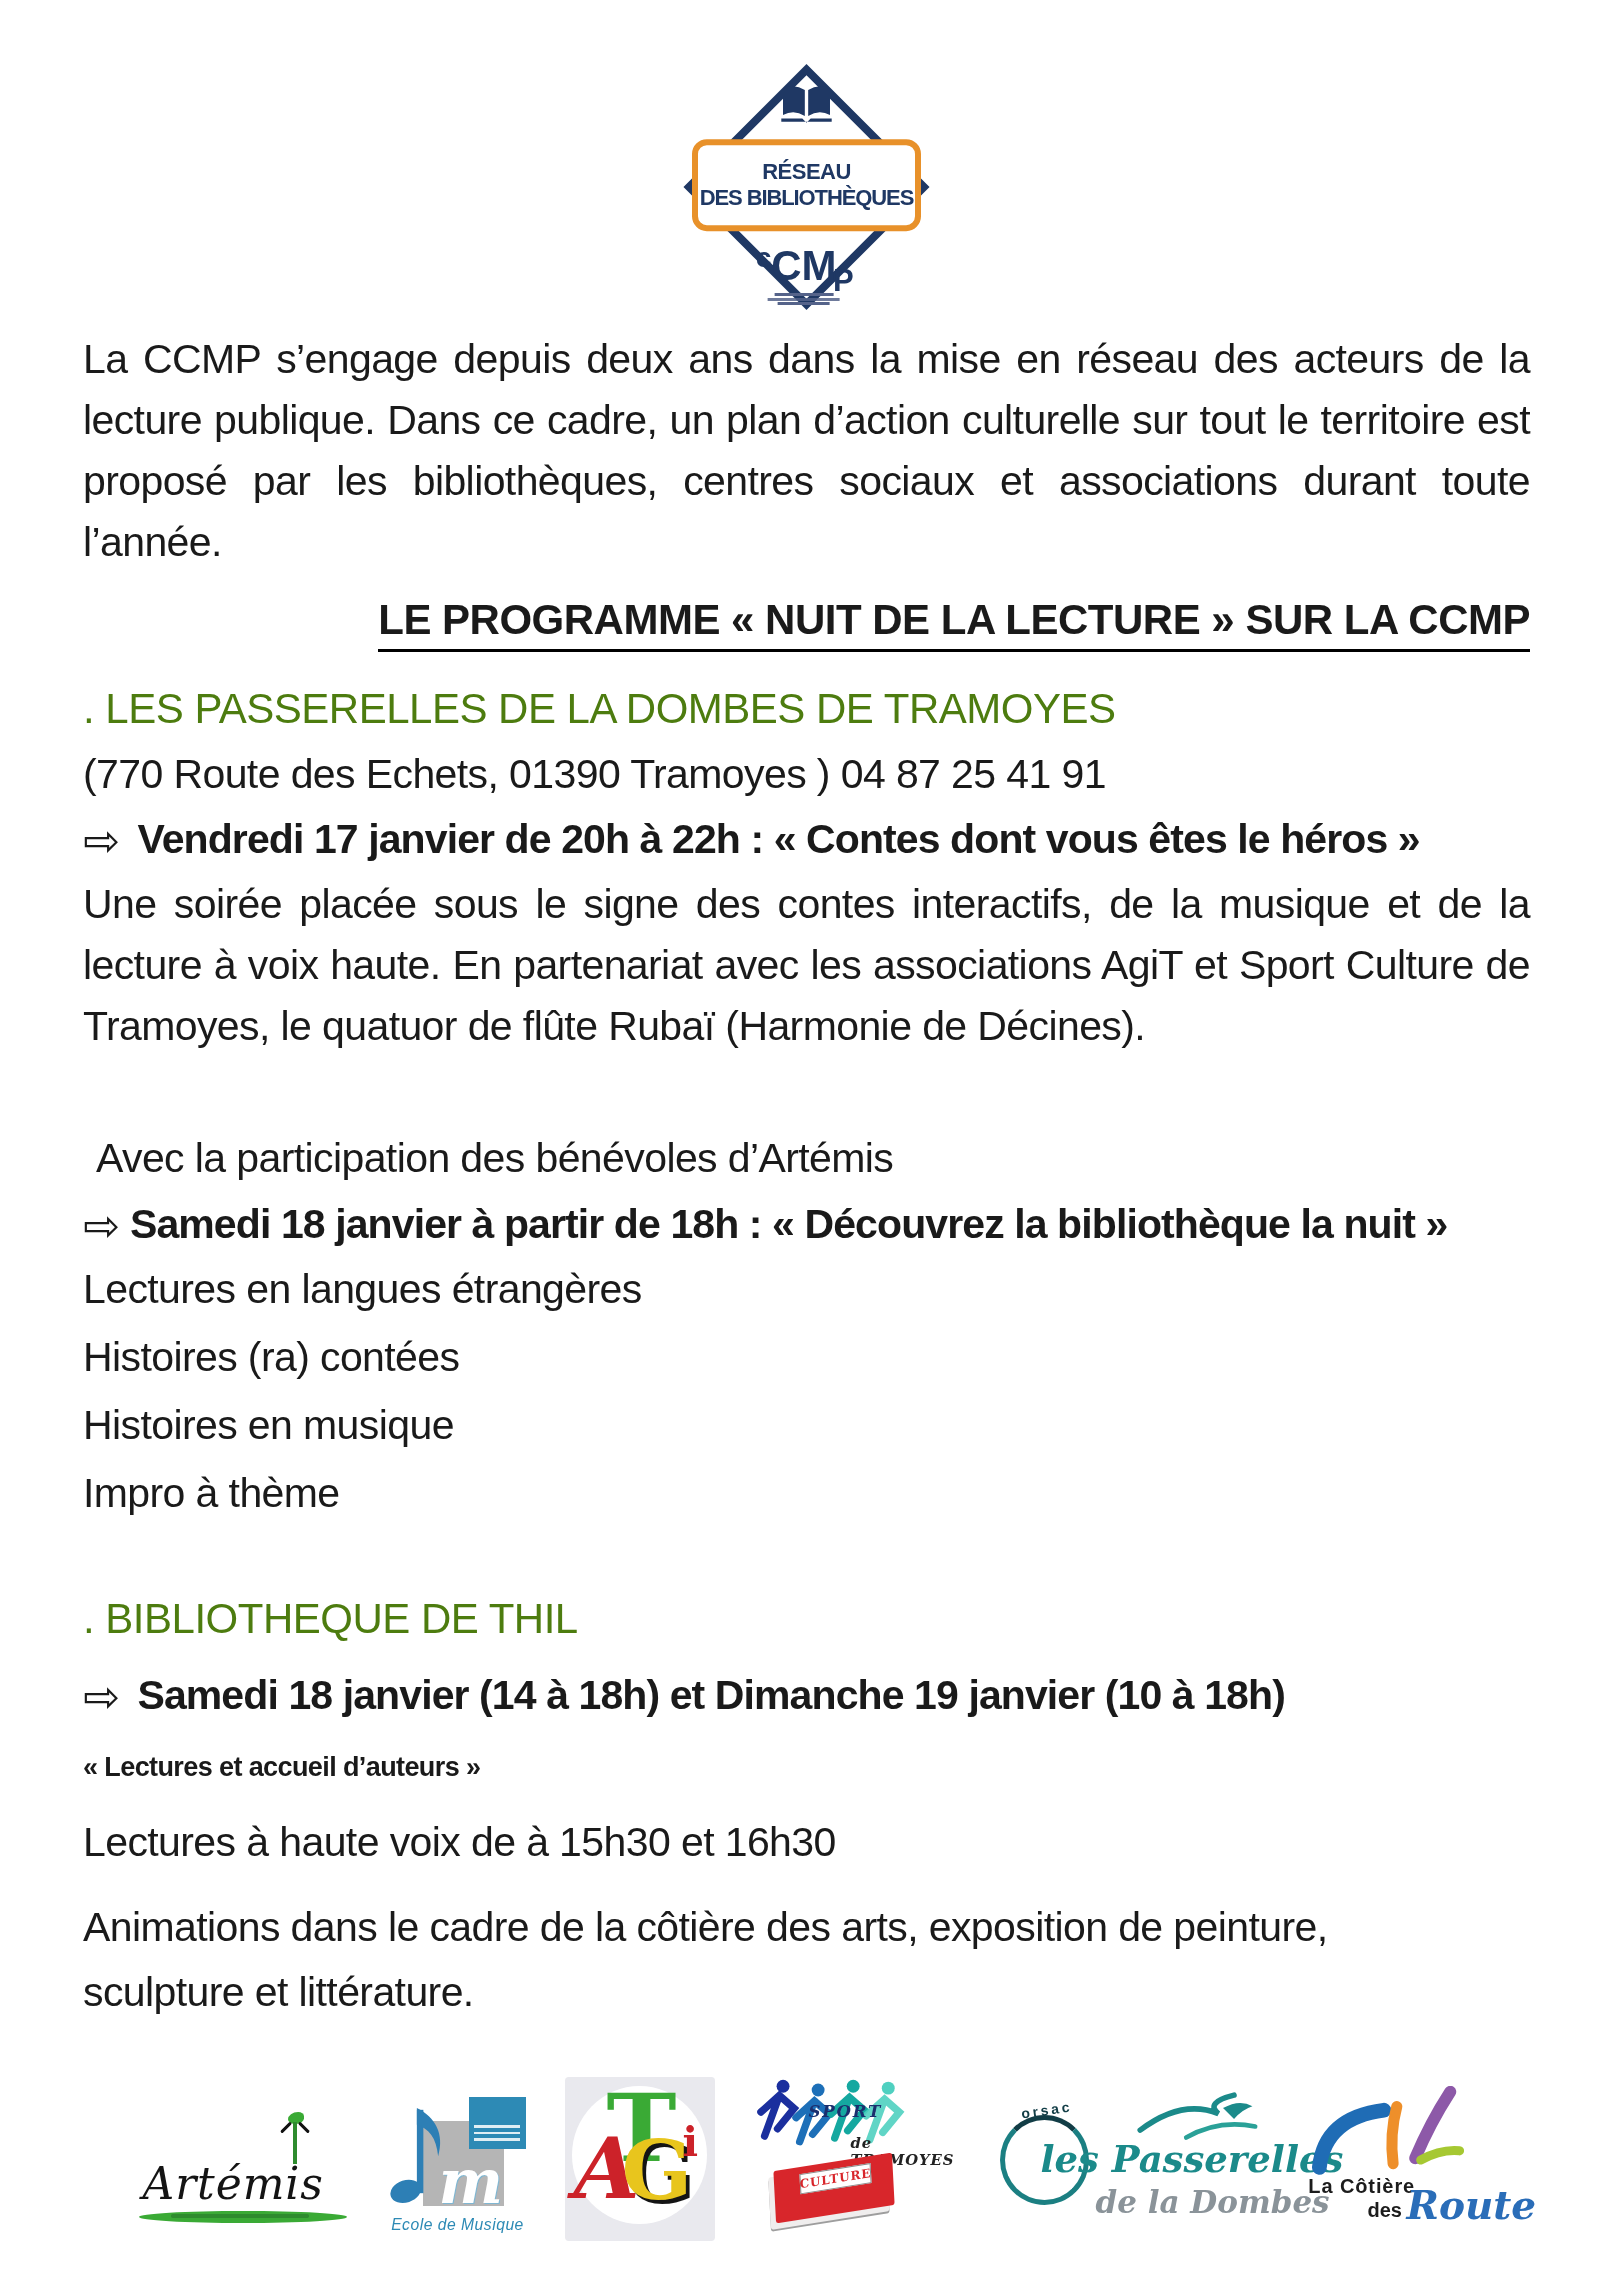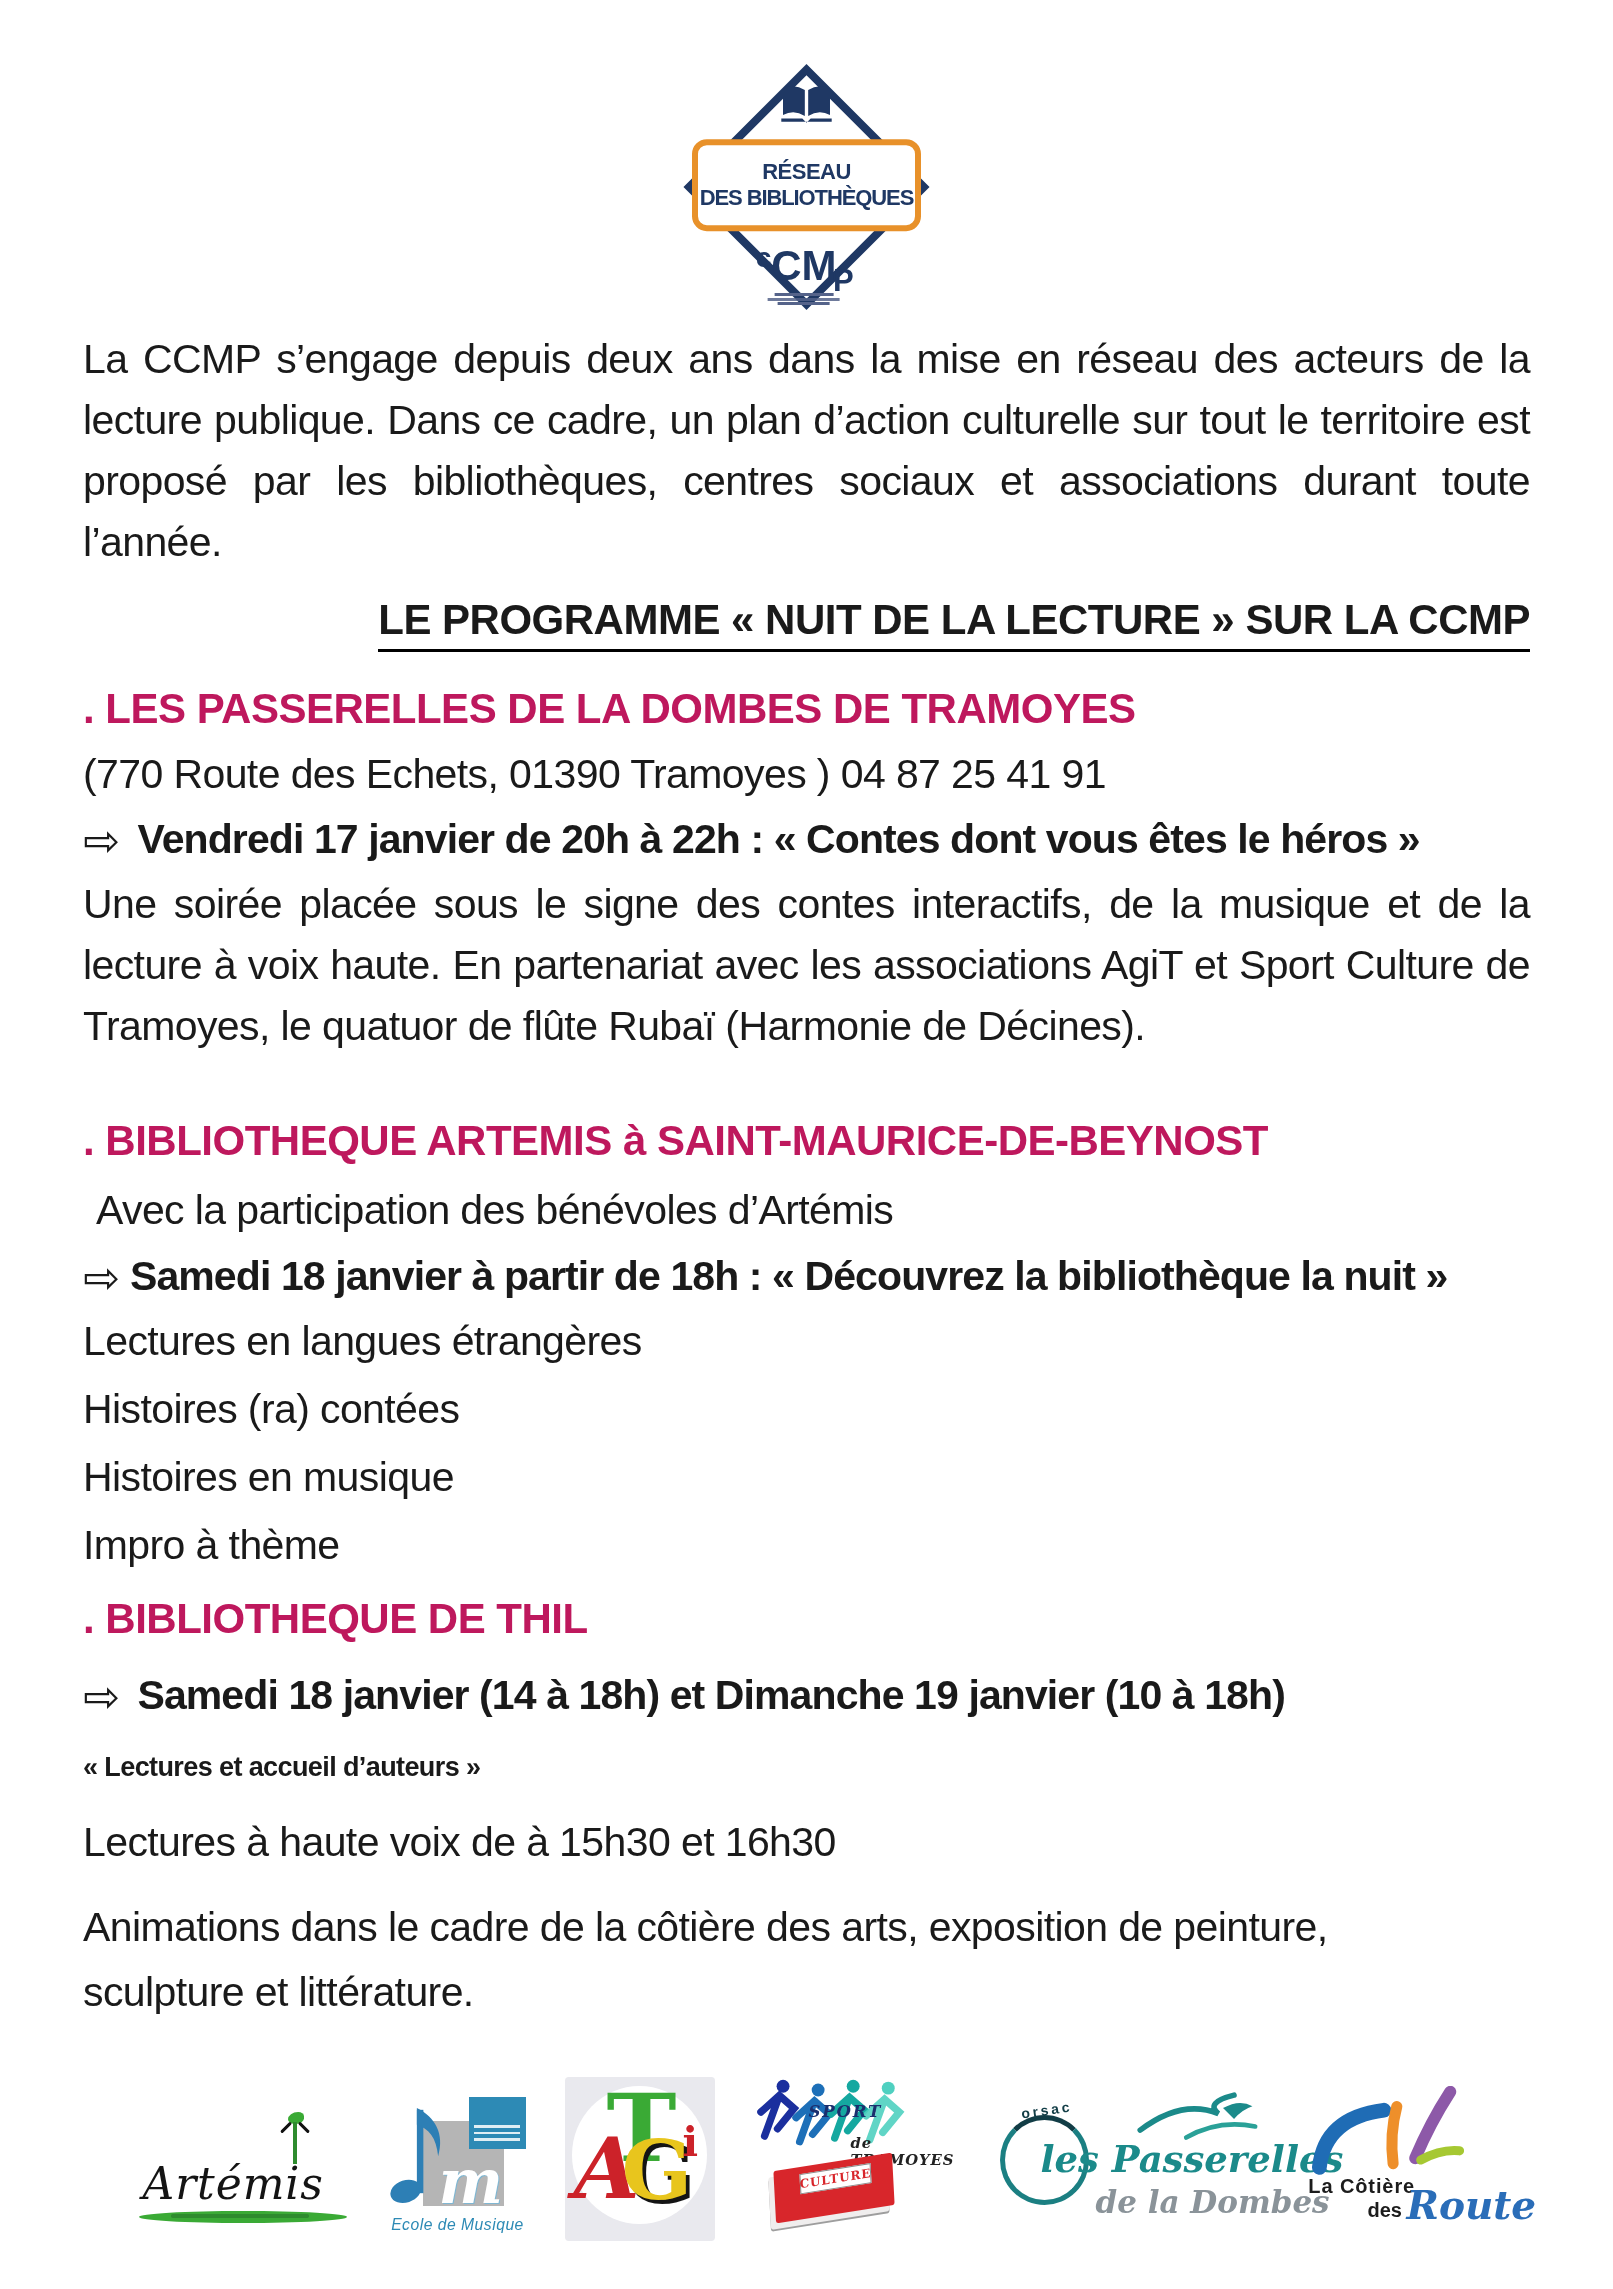--- a/index.html
+++ b/index.html
@@ -33,21 +33,21 @@
   
   .intro { position:absolute; top:329px; left:83px; width:1447px;
            font-size:41px; line-height:61px; letter-spacing:-0.6px; text-align:justify; }
   .main-title { position:absolute; top:596px; left:83px; width:1447px; text-align:right; }
   .main-title span { display:inline-block; font-weight:bold; font-size:42px; letter-spacing:-0.5px;
                      border-bottom:3.7px solid #000; padding-bottom:4.6px; }
 
   .section { position:absolute; left:83px; width:1447px; }
   .sec1 { top:683px; } .sec2 { top:1115px; } .sec3 { top:1593px; }
 
-  .sec-heading { color:#be185d; font-weight:bold; font-size:42px; letter-spacing:-0.5px; line-height:52px; }
+  .sec-heading { color:#4d7c0f; font-weight:normal; font-size:42px; letter-spacing:-0.5px; line-height:52px; }
   .plain-line  { font-size:41px; letter-spacing:-0.6px; line-height:52px; }
   .arrow-line  { display:flex; align-items:center; font-weight:bold; font-size:41px;
                  letter-spacing:-0.9px; line-height:52px; }
   .arrow-glyph { font-family:"DejaVu Sans", sans-serif; font-weight:normal; font-size:44px;
                  line-height:1; margin-right:18.5px; position:relative; top:1.8px; }
   .gap-sm { margin-right:11px; }
   .bold-line { font-weight:bold; font-size:27px; letter-spacing:-0.6px; line-height:52px; }
   .para { font-size:41px; line-height:61px; letter-spacing:-0.6px; text-align:justify; }
 
   .mt14{margin-top:13px;} .mt16{margin-top:14.8px;} .mt10{margin-top:9.2px;}
@@ -174,21 +174,20 @@
     <div class="sec-heading">. LES PASSERELLES DE LA DOMBES DE TRAMOYES</div>
     <div class="plain-line mt14">(770 Route des Echets, 01390 Tramoyes ) 04 87 25 41 91</div>
     <div class="arrow-line mt14">
       <span class="arrow-glyph">⇨</span>
       <span>Vendredi 17 janvier de 20h à 22h : « Contes dont vous êtes le héros »</span>
     </div>
     <div class="para mt10">Une soirée placée sous le signe des contes interactifs, de la musique et de la lecture à voix haute. En partenariat avec les associations AgiT et Sport Culture de Tramoyes, le quatuor de flûte Rubaï (Harmonie de Décines).</div>
   </div>
 
   <div class="section sec2">
-    <div class="sec-heading">. BIBLIOTHEQUE ARTEMIS à SAINT-MAURICE-DE-BEYNOST</div>
     <div class="plain-line mt18 indent">Avec la participation des bénévoles d’Artémis</div>
     <div class="arrow-line mt16">
       <span class="arrow-glyph gap-sm">⇨</span>
       <span>Samedi 18 janvier à partir de 18h : « Découvrez la bibliothèque la nuit »</span>
     </div>
     <div class="item-line">Lectures en langues étrangères</div>
     <div class="item-line">Histoires (ra) contées</div>
     <div class="item-line">Histoires en musique</div>
     <div class="item-line">Impro à thème</div>
   </div>

